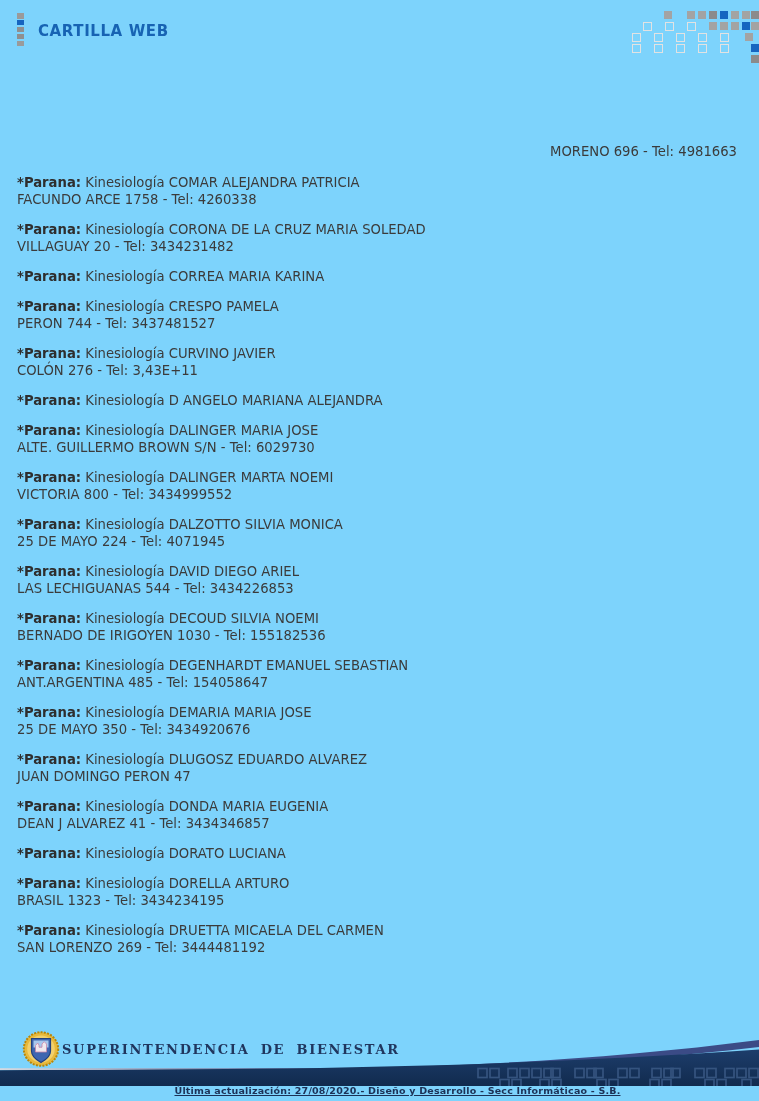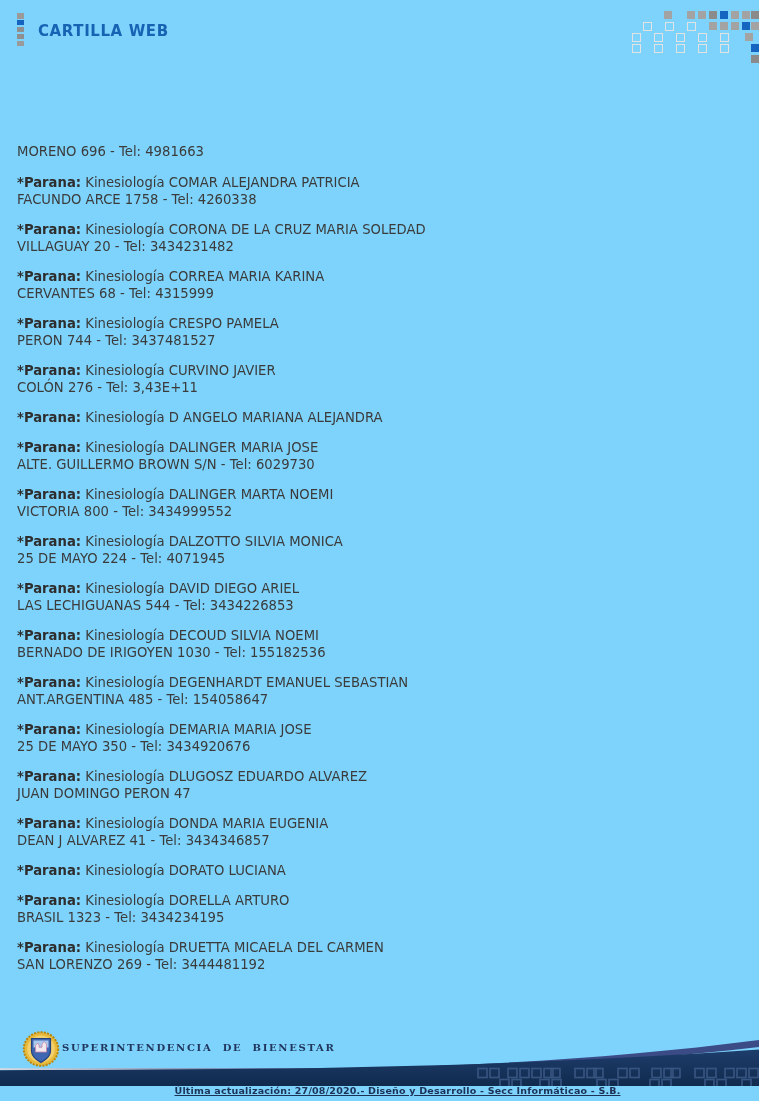--- a/index.html
+++ b/index.html
@@ -16,29 +16,29 @@
   }
   .mosaic{position:absolute;left:0;top:0;width:759px;height:66px;}
   .mosaic .cell{position:absolute;width:8px;height:8px;}
   .cell.g{background:#a3a3a3;}
   .cell.d{background:#8b8b8b;}
   .cell.b{background:#1565c0;}
   .cell.o{background:transparent;border:1px solid #e2e2e2;width:7px;height:7px;}
   
   .content{position:absolute;left:17px;top:143px;width:720px;color:#3b3b3b;}
   .line{font-size:13.2px;line-height:17px;white-space:nowrap;}
-  .orphan{margin-bottom:14px;}
+  .orphan{margin-bottom:14px;text-align:right;}
   .entry{margin-bottom:13px;}
   .loc-star{font-weight:bold;color:#2e2e2e;}
   .loc{font-weight:bold;color:#2e2e2e;}
   
   .crest{position:absolute;left:22px;top:1031px;}
   .org-name{
     position:absolute;left:62px;top:1042px;
-    font-family:"DejaVu Serif",serif;font-size:10px;font-weight:bold;
+    font-family:"DejaVu Serif",serif;font-size:13px;font-weight:bold;
     letter-spacing:1.7px;word-spacing:5px;color:#20365e;
   }
   .band{position:absolute;left:0;top:1032px;width:759px;height:58px;}
   .update-line{
     position:absolute;left:0;top:1085px;width:755px;text-align:center;
     font-size:9.5px;font-weight:bold;letter-spacing:.2px;color:#1c3156;
     text-decoration:underline;
     margin-left:20px;
   }
 </style>
@@ -101,21 +101,20 @@
       <div class="line">
         <span class="loc-star">*</span><span class="loc">Parana:</span><span class="rest"> Kinesiología CORONA DE LA CRUZ MARIA SOLEDAD</span>
       </div>
       <div class="line">VILLAGUAY 20 - Tel: 3434231482</div>
     </div>
 
     <div class="entry">
       <div class="line">
         <span class="loc-star">*</span><span class="loc">Parana:</span><span class="rest"> Kinesiología CORREA MARIA KARINA</span>
       </div>
-      <div class="line">CERVANTES 68 - Tel: 4315999</div>
     </div>
 
     <div class="entry">
       <div class="line">
         <span class="loc-star">*</span><span class="loc">Parana:</span><span class="rest"> Kinesiología CRESPO PAMELA</span>
       </div>
       <div class="line">PERON 744 - Tel: 3437481527</div>
     </div>
 
     <div class="entry">

